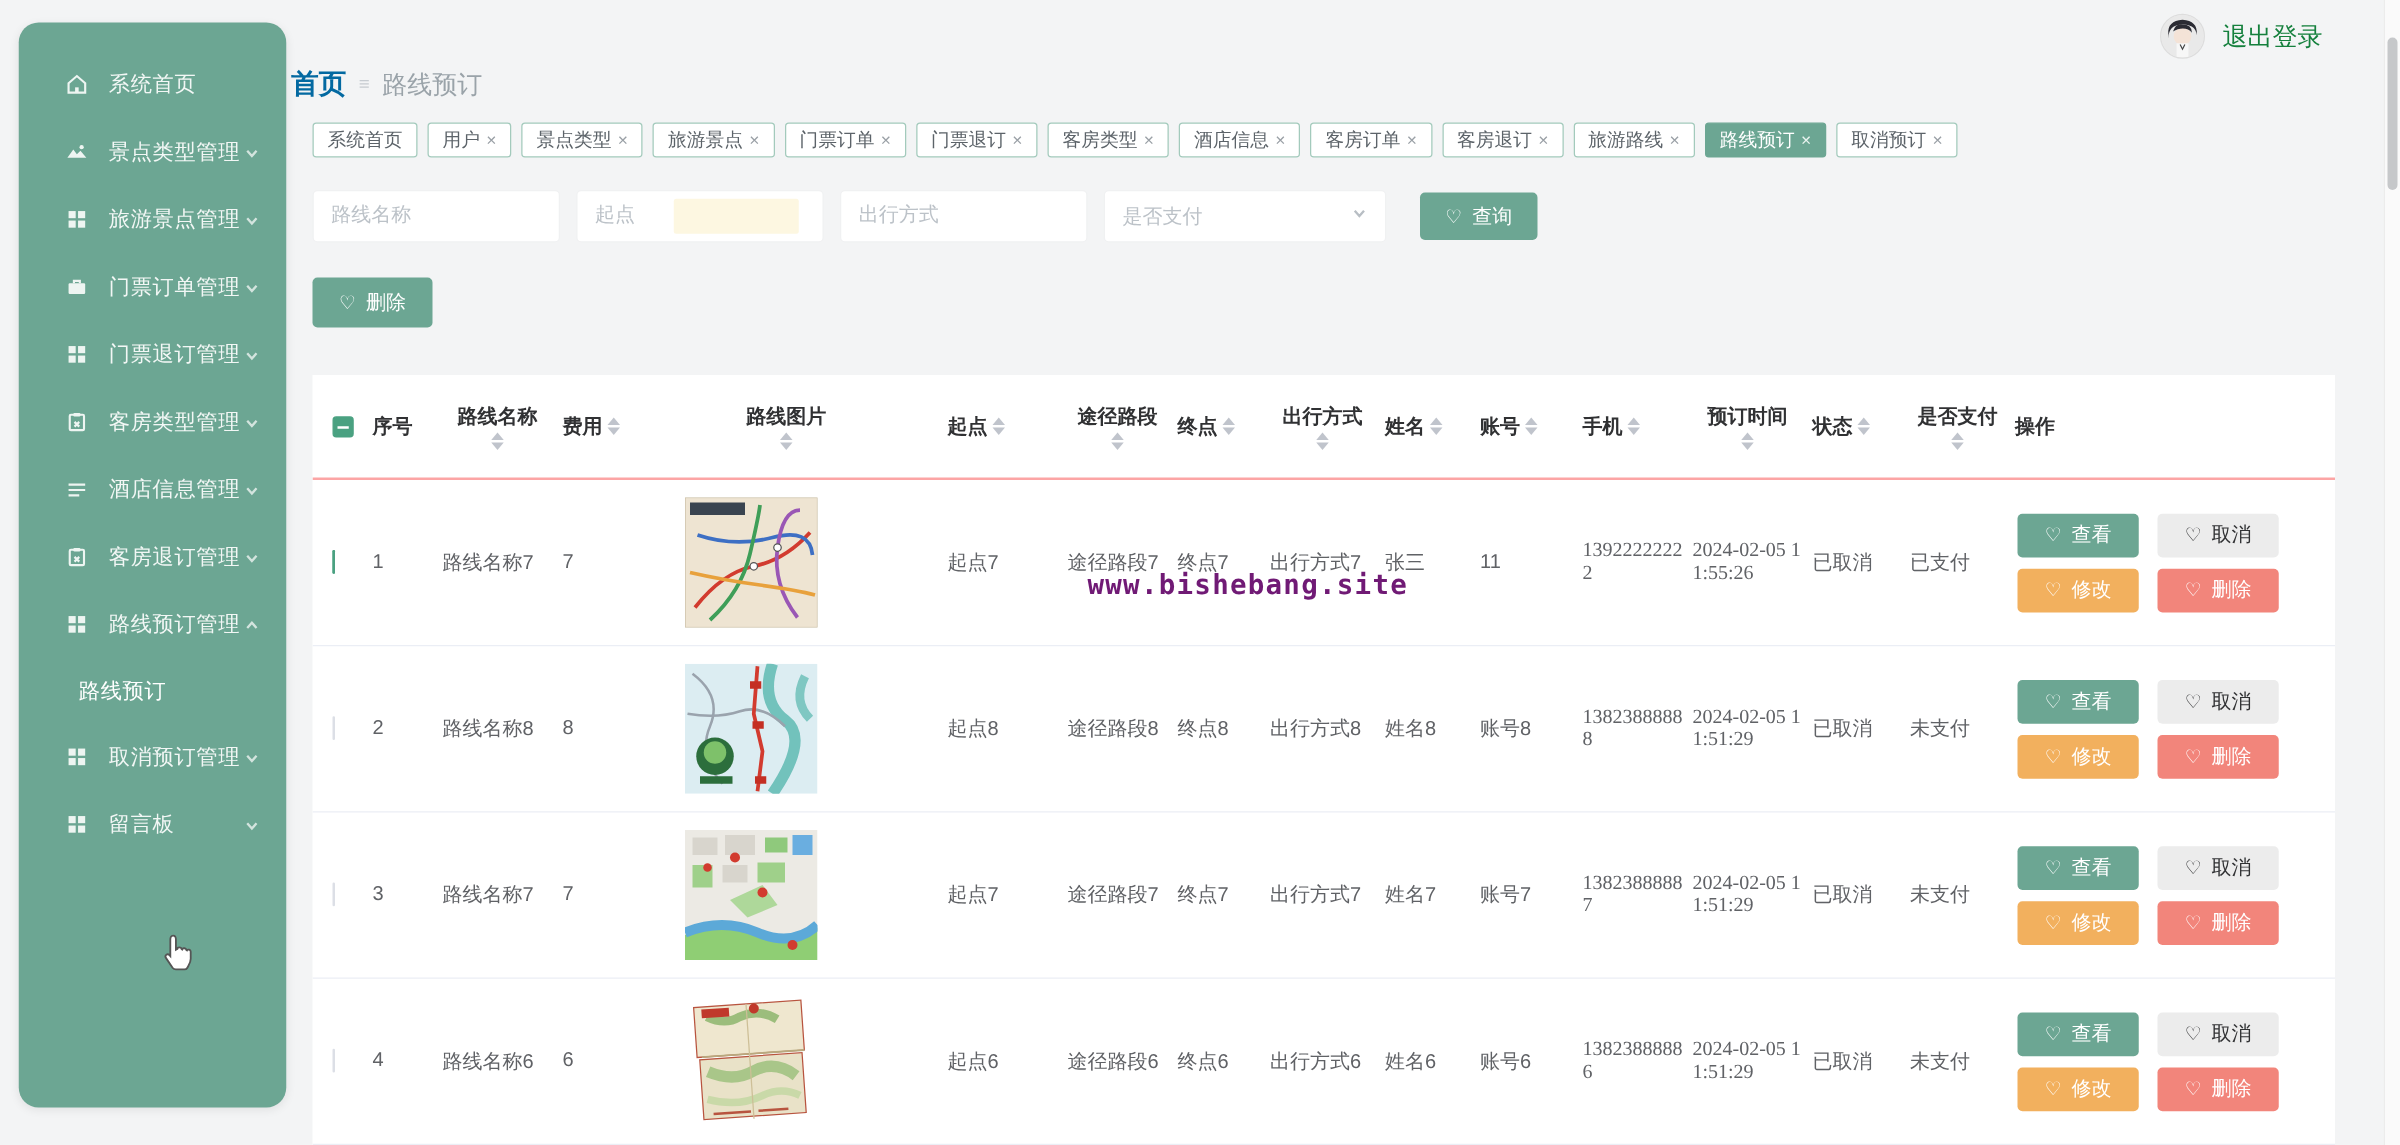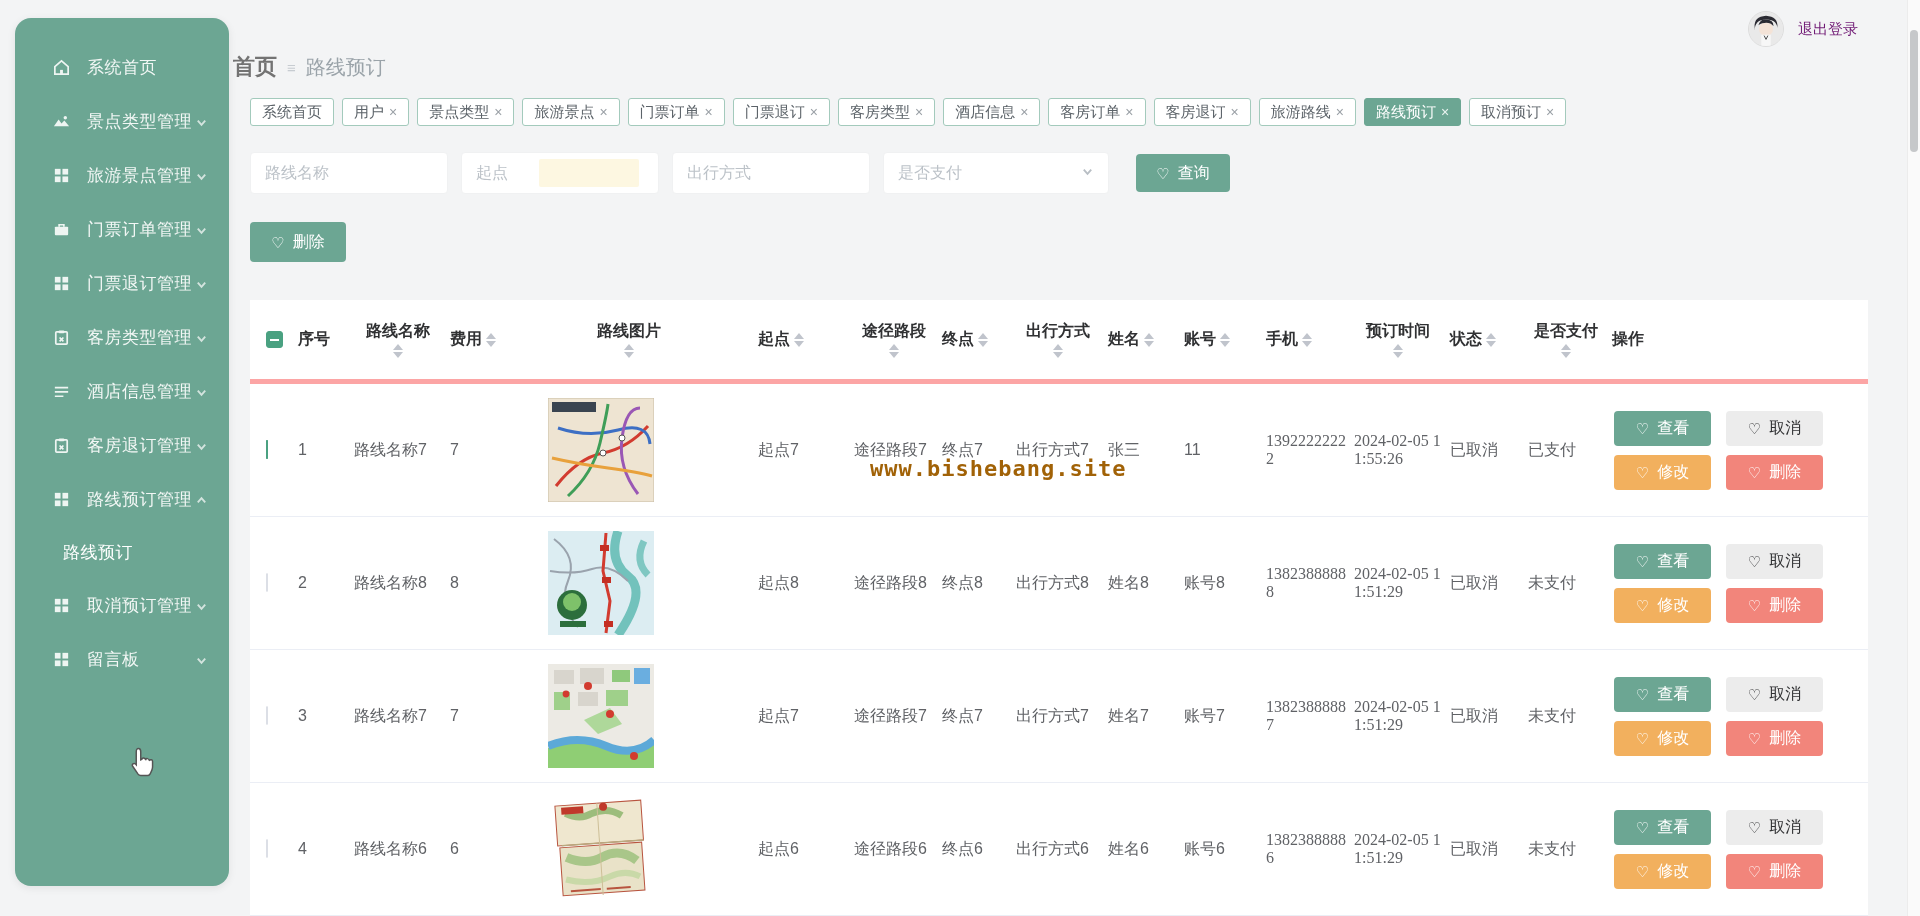--- a/index.html
+++ b/index.html
@@ -26,23 +26,23 @@
   .side-item .chev svg{ width:13px; height:13px; fill:none; stroke:#e6efec; stroke-width:2;}
   .side-sub{
     height:52px; display:flex; align-items:center; padding-left:48px;
     color:#ffffff; font-size:17px; cursor:pointer; letter-spacing:.5px;
   }
   
   .main{ position:absolute; left:229px; top:0; right:0; bottom:0; }
   .topbar{ height:58px; display:flex; justify-content:flex-end; align-items:center; padding-right:62px; gap:14px;}
   .avatar{ width:36px; height:36px; border-radius:50%; overflow:hidden; background:#ececec; border:1px solid #ddd; cursor:pointer;}
   .avatar svg{ width:100%; height:100%;}
-  .logout{ font-size:15px; color:#701a75; cursor:pointer;}
+  .logout{ font-size:20px; color:#15803d; cursor:pointer;}
   .breadcrumb{ display:flex; align-items:center; gap:10px; padding-left:4px; margin-top:-6px;}
-  .bc-home{ font-size:22px; font-weight:bold; color:#737373;}
+  .bc-home{ font-size:22px; font-weight:bold; color:#0369a1;}
   .bc-sep{ color:#c7ccd1; font-size:15px;}
   .bc-cur{ font-size:20px; color:#9aa3a9;}
   
   .tabs{ display:flex; gap:8px; margin:16px 0 0 21px; flex-wrap:nowrap;}
   .tabchip{
     height:28px; padding:0 11px; display:flex; align-items:center; gap:5px;
     background:#fff; border:1px solid #a3cabc; border-radius:3px;
     font-size:15px; color:#5c6369; cursor:pointer; white-space:nowrap;
   }
   .tabchip .x{ color:#9aa0a6; font-size:14px;}
@@ -76,21 +76,21 @@
   
   .panel{
     position:absolute; left:21px; right:52px; top:300px; bottom:0;
     background:#fff; overflow:hidden;
   }
   .trow, .thead{
     display:grid;
     grid-template-columns:44px 56px 96px 58px 250px 96px 88px 74px 92px 76px 82px 88px 96px 78px 84px 1fr;
     align-items:center;
   }
-  .thead{ min-height:84px; border-bottom:5px solid #fca5a5; font-weight:bold; color:#303133; font-size:16px;}
+  .thead{ min-height:84px; border-bottom:2px solid #fca5a5; font-weight:bold; color:#303133; font-size:16px;}
   .th{ display:flex; align-items:center; gap:4px; padding:6px 4px; flex-wrap:wrap;}
   .th.stack{ flex-direction:column; justify-content:center; gap:2px;}
   .sorter{ display:inline-flex; flex-direction:column; gap:2px;}
   .sorter i{ width:0; height:0; border-left:5px solid transparent; border-right:5px solid transparent; display:block; cursor:pointer;}
   .sorter .up{ border-bottom:6px solid #c0c4cc;}
   .sorter .dn{ border-top:6px solid #c0c4cc;}
   .trow{ min-height:133px; border-bottom:1px solid #ebeef5; font-size:16px; color:#606266;}
   .td{ padding:6px 4px; word-wrap:break-word;}
   .td.num{ word-break:break-all;font-family:Liberation Serif, serif;}
   .cbx{
@@ -730,21 +730,21 @@
                 <span class="t">删除</span>
               </button>
         </div>
       </div>
     </div>
       </div>
   </div>
 
 </div>
 
-<div class="watermark" style="color: #a16207;">www.bishebang.site</div>
+<div class="watermark" style="color: #701a75;">www.bishebang.site</div>
 
 <svg class="cursor" viewBox="0 0 32 32">
   <path d="M12 4 c1.6 0 2 1.4 2 3 v7 l1-.5 c0-1.5 2.8-1.5 3 0 l.4.3 c.4-1.3 2.8-1 3 .4 l.5.3 c.6-1 2.6-.6 2.6 1 v5 c0 3-1.5 4.5-2.5 6.5 c-.4.8-1 1-2 1 h-6 c-1 0-1.8-.4-2.4-1.2 L7 20 c-1.4-1.8.8-3.6 2.4-2.2 l.6.7 V7 c0-1.6.4-3 2-3 Z" fill="#ffffff" stroke="#555" stroke-width="1.3"></path>
 </svg>
 
 <div class="scrollbar">
   <div class="thumb"></div>
 </div>
 
 </body></html>

